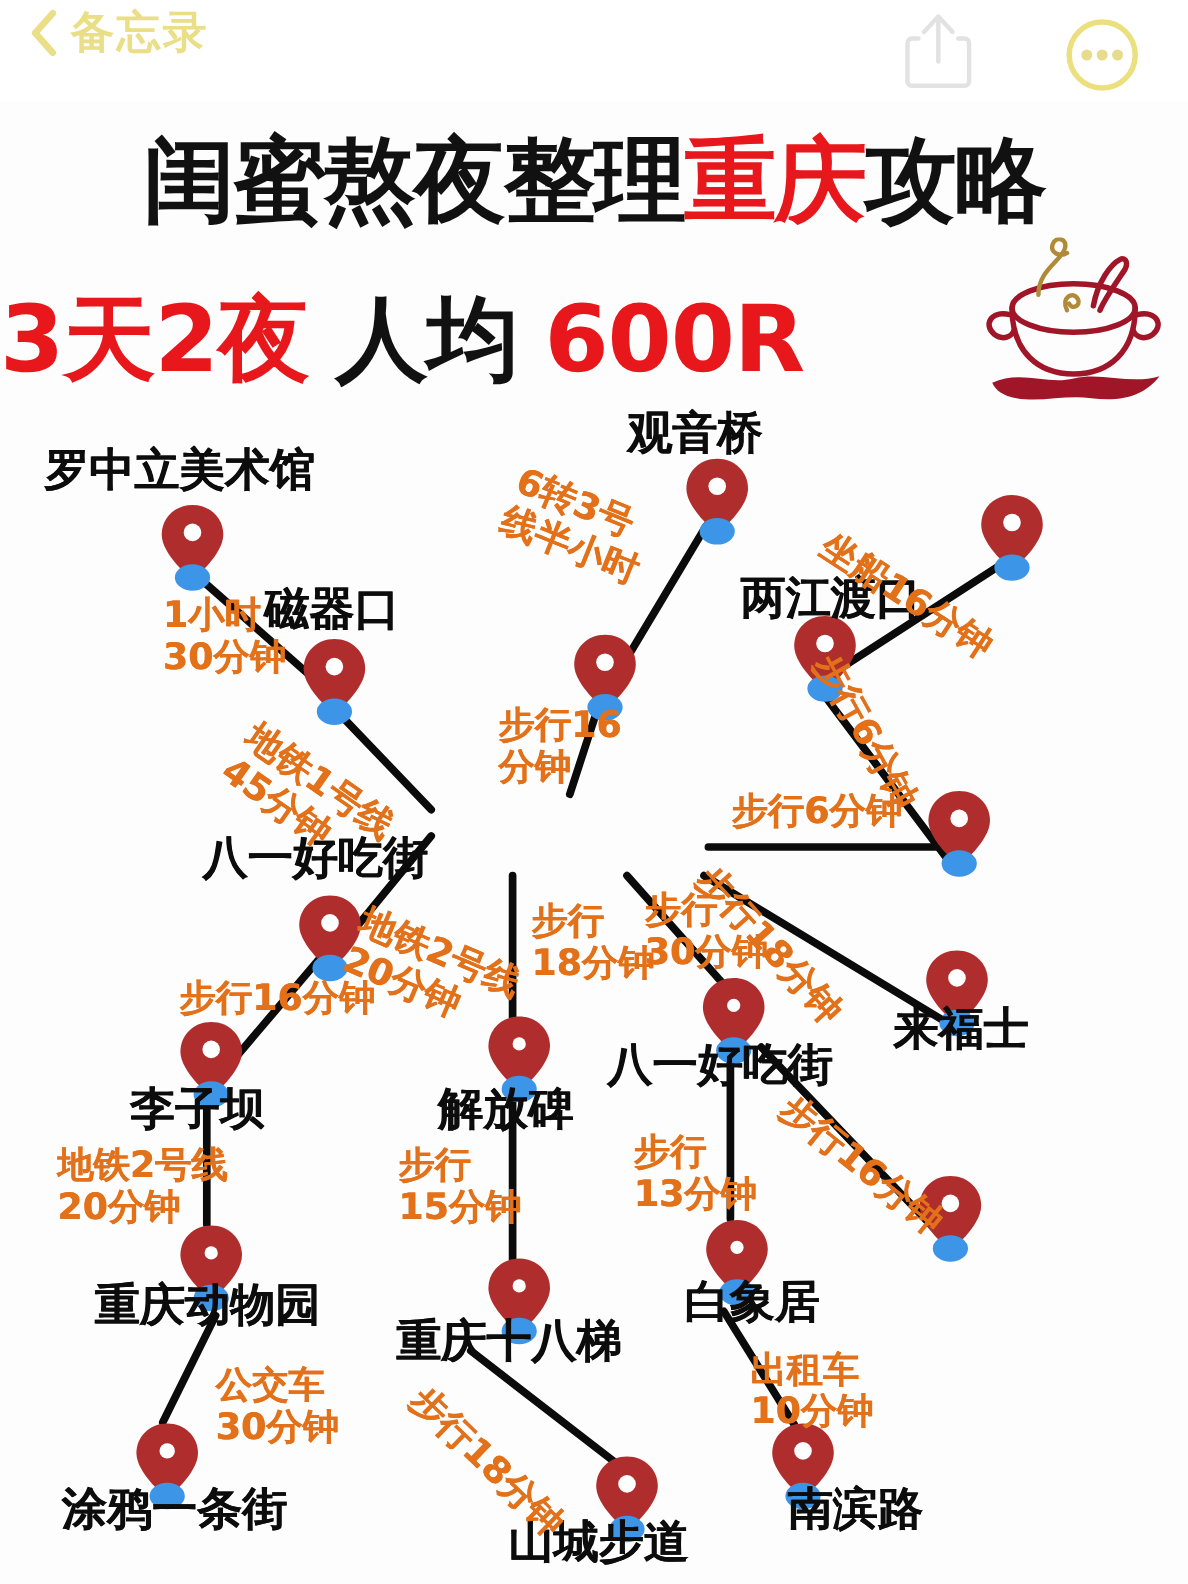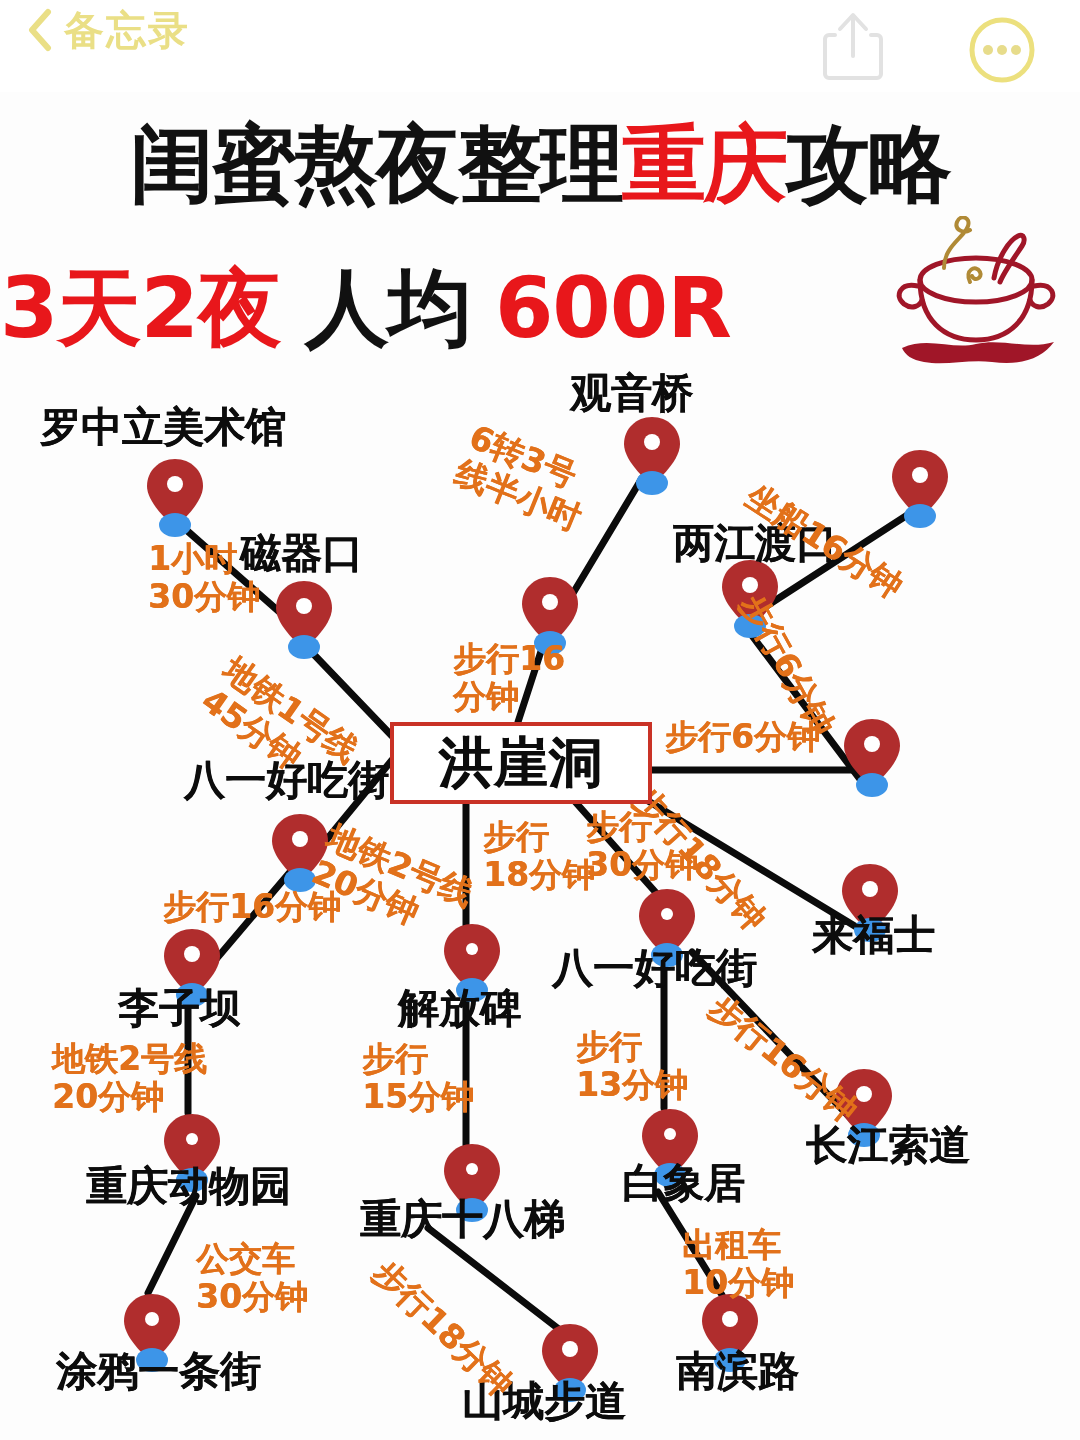--- a/index.html
+++ b/index.html
@@ -218,23 +218,20 @@
     <line x1="466" y1="1000" x2="466" y2="1145"></line>
     <line x1="428" y1="1228" x2="560" y2="1330"></line>
     <line x1="664" y1="950" x2="664" y2="1108"></line>
     <line x1="692" y1="952" x2="858" y2="1126"></line>
     <line x1="658" y1="1192" x2="722" y2="1295"></line>
   </g>
 </svg>
 
 <div id="node-layer">
 
-  <div id="hub-node">
-    <span id="hub-label">洪崖洞</span>
-  </div>
 
   <div class="map-pin" style="left:143px;top:455px">
     <svg viewBox="0 0 64 84" width="64" height="84">
         <path d="M32 4 C16 4 4 16 4 31 C4 50 32 72 32 72 C32 72 60 50 60 31 C60 16 48 4 32 4 Z" fill="#b02d2d"></path>
         <circle cx="32" cy="29" r="8" fill="#fff"></circle>
         <ellipse cx="32" cy="70" rx="16" ry="12" fill="#3d95e8"></ellipse>
       </svg>
   </div>
   <div class="map-pin" style="left:272px;top:577px">
     <svg viewBox="0 0 64 84" width="64" height="84">
@@ -365,27 +362,26 @@
 
   <div class="place-label" style="left:40px;top:404px">罗中立美术馆</div>
   <div class="place-label" style="left:240px;top:530px">磁器口</div>
   <div class="place-label" style="left:570px;top:370px">观音桥</div>
   <div class="place-label" style="left:673px;top:520px">两江渡口</div>
   <div class="place-label" style="left:184px;top:757px">八一好吃街</div>
   <div class="place-label" style="left:812px;top:912px">来福士</div>
   <div class="place-label" style="left:118px;top:985px">李子坝</div>
   <div class="place-label" style="left:398px;top:985px">解放碑</div>
   <div class="place-label" style="left:552px;top:945px">八一好吃街</div>
-  <div class="place-label" style="left:806px;top:1122px">长江索道</div>
   <div class="place-label" style="left:86px;top:1163px">重庆动物园</div>
   <div class="place-label" style="left:360px;top:1196px">重庆十八梯</div>
   <div class="place-label" style="left:622px;top:1160px">白象居</div>
   <div class="place-label" style="left:56px;top:1348px">涂鸦一条街</div>
   <div class="place-label" style="left:462px;top:1378px">山城步道</div>
-  <div class="place-label" style="left:676px;top:1348px">南滨路</div>
+  <div class="place-label" style="left:716px;top:1348px">南滨路</div>
 
   <div class="edge-label" style="left:132px;top:540px;margin-left:16px;">1小时
 30分钟</div>
   <div class="edge-label" style="left:238px;top:650px;transform:rotate(35deg);transform-origin:left top;">地铁1号线
 45分钟</div>
   <div class="edge-label" style="left:478px;top:418px;transform:rotate(22deg);transform-origin:left top;">6转3号
 线半小时</div>
   <div class="edge-label" style="left:413px;top:640px;margin-left:40px;">步行16
 分钟</div>
   <div class="edge-label" style="left:760px;top:477px;transform:rotate(33deg);transform-origin:left top;">坐船16分钟</div>

